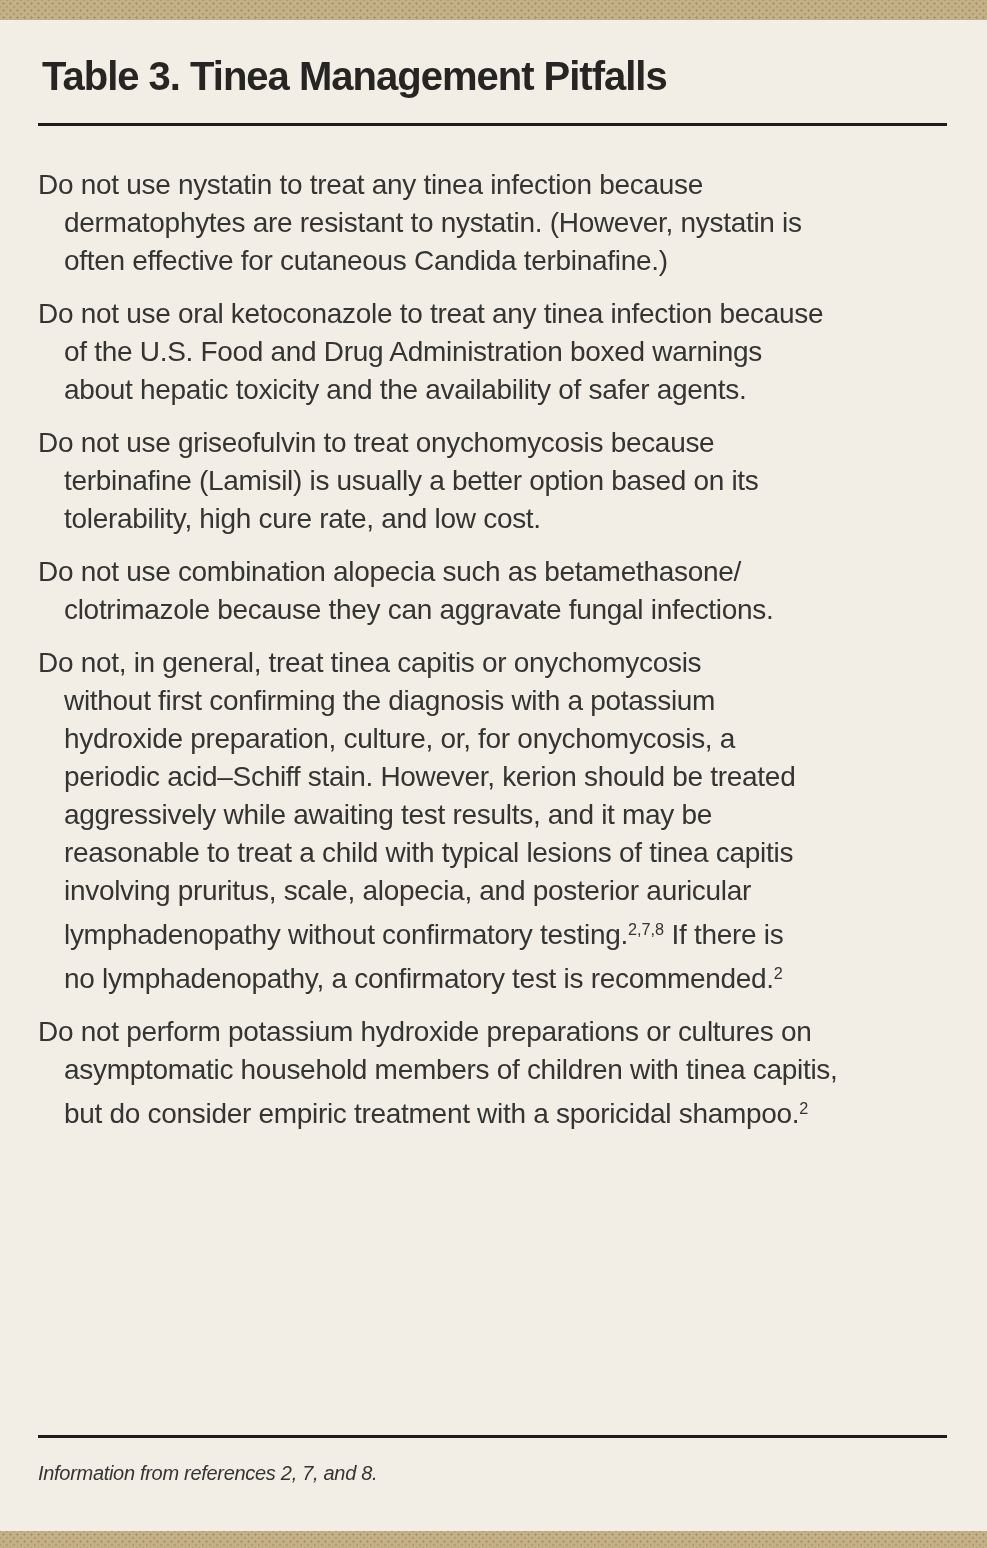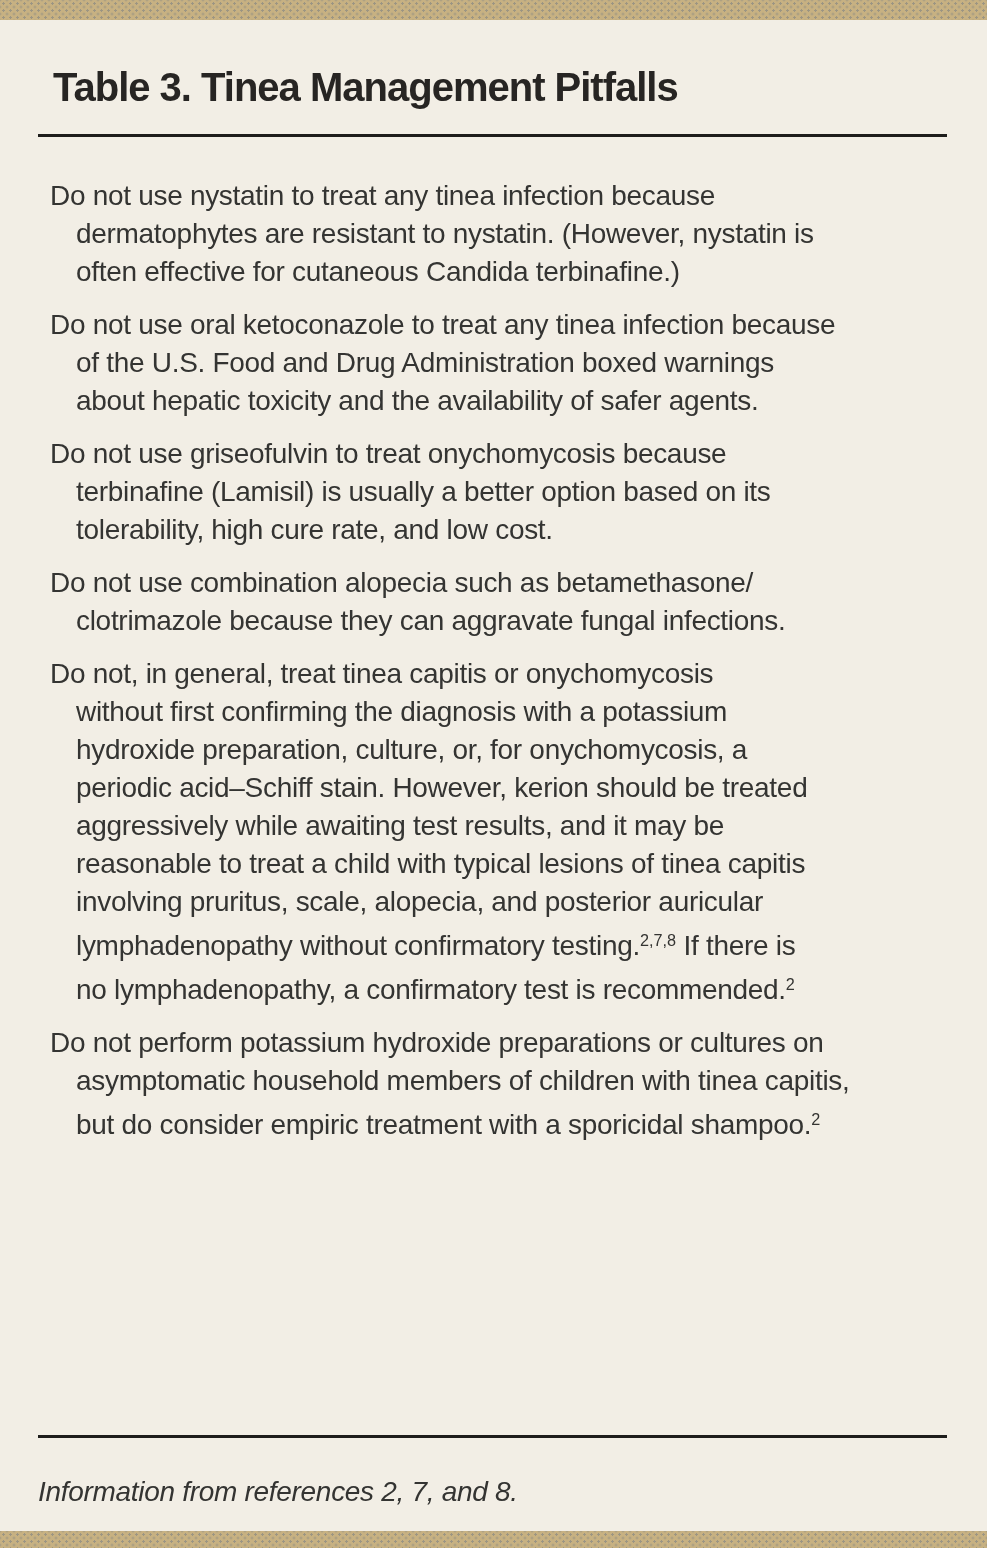--- a/index.html
+++ b/index.html
@@ -29,40 +29,39 @@
     background-position: 0 0, 3.5px 3.5px;
   }
   .accent-bar.top { top: 0; height: 20px; }
   .accent-bar.bottom { bottom: 0; height: 17px; }
 
   .content {
     position: relative;
     padding: 0 40px 0 38px;
   }
   .table-title {
-    margin: 15px;
+    margin: 4px;
     padding-top: 50px;
     font-size: 40px;
     line-height: 44px;
     font-weight: 700;
     letter-spacing: -1px;
     color: #272523;
   }
   .rule {
     height: 3px;
     background: #1e1d1b;
     border: none;
     margin: 0;
   }
   .rule.title-rule {
     margin-top: 25px;
   }
   .pitfalls {
     margin-top: 40px;
-    margin-left: 12px;
   }
   .pitfall {
     margin: 0 0 15px 0;
     padding-left: 26px;
     text-indent: -26px;
     font-size: 28px;
     line-height: 38px;
     letter-spacing: -0.3px;
     white-space: pre-wrap;
     color: #343432;
@@ -75,22 +74,22 @@
     letter-spacing: 0;
   }
   .footer-block {
     position: absolute;
     left: 38px;
     right: 40px;
     top: 1435px;
   }
   .footnote {
     margin: 0;
-    padding-top: 36px;
-    font-size: 28px;
+    padding-top: 17px;
+    font-size: 20px;
     line-height: 36px;
     font-style: italic;
     letter-spacing: -0.3px;
     color: #343432;
   }
 </style>
 </head>
 <body>
 
 <div class="page">

